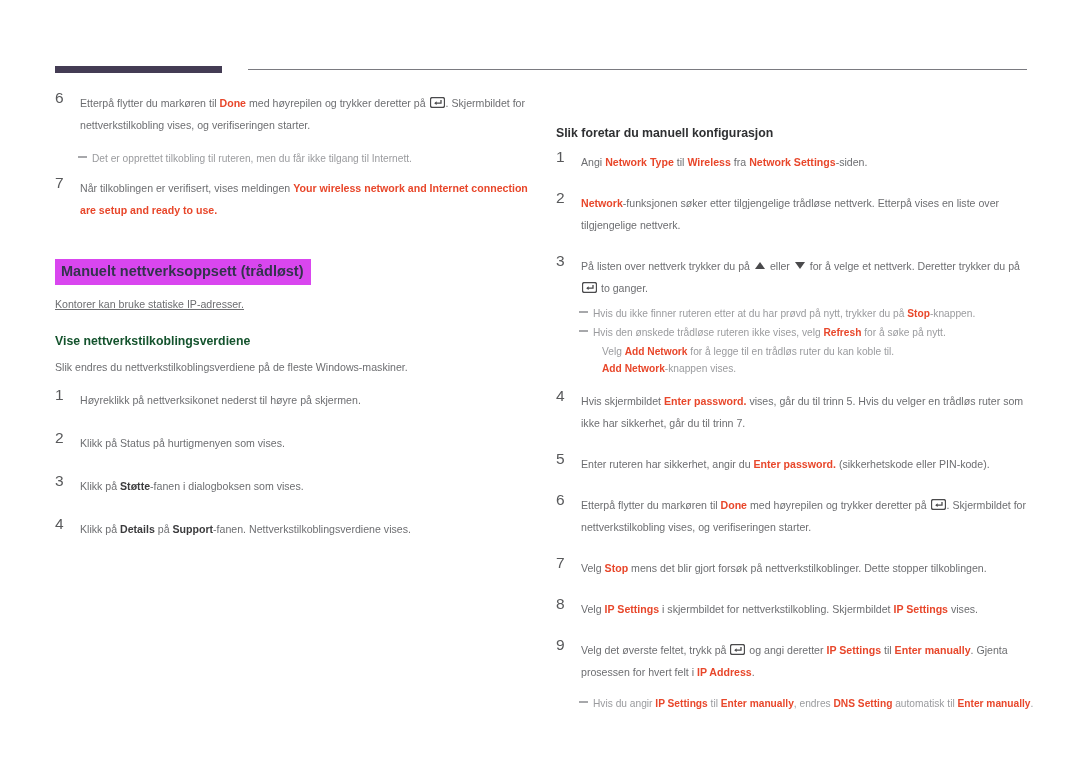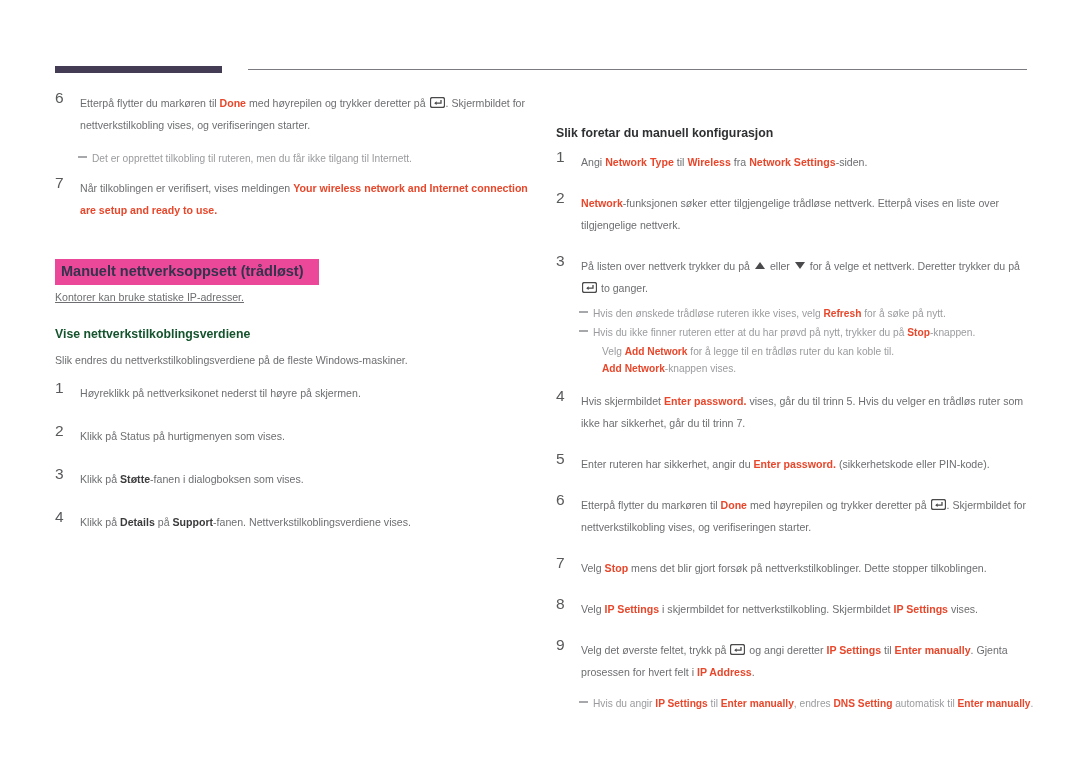--- a/index.html
+++ b/index.html
@@ -100,27 +100,27 @@
   }
   .note-cont.indent { padding-left: 46px; }
 
   
   .kw { color: #e8472b; font-weight: bold; }
   .bk { color: #3b3b3d; font-weight: bold; }
 
   
   .hl-heading {
     display: inline-block;
-    background: #ec4899;
+    background: #d946ef;
     color: #33334d;
     font-size: 14.5px;
     font-weight: bold;
-    padding: 3px 15px 4px 6px;
+    padding: 3px 7px 4px 6px;
     line-height: 19px;
-    margin: 0 0 2px 0;
+    margin: 0 0 9px 0;
   }
   .sub-heading {
     font-size: 12.3px;
     font-weight: bold;
     color: #14532d;
     margin: 0 0 7px 0;
     line-height: 18px;
   }
   .col-heading {
     font-size: 12.3px;
@@ -250,25 +250,25 @@
       <span class="step-num">3</span>
       <span class="step-body"><span>På listen over nettverk trykker du på </span><span class="tri tri-up"></span><span> eller </span><span class="tri tri-down"></span><span> for å velge et nettverk. Deretter trykker du på </span><svg class="enter-icon" viewBox="0 0 15 11">
             <rect x="0.5" y="0.5" width="14" height="10" rx="2" ry="2" fill="none" stroke="#4a4a4c" stroke-width="1.3"></rect>
             <path d="M11 3 L11 6.2 L5.4 6.2" fill="none" stroke="#4a4a4c" stroke-width="1.3"></path>
             <path d="M6.6 4.3 L4.2 6.2 L6.6 8.1 Z" fill="#4a4a4c"></path>
           </svg><span> to ganger.</span></span>
     </li>
   </ul>
 
   <div class="note tight">
+    <span>Hvis du ikke finner ruteren etter at du har prøvd på nytt, trykker du på </span><b class="kw">Stop</b><span>-knappen.</span>
+  </div>
+
+  <div class="note tight">
     <span>Hvis den ønskede trådløse ruteren ikke vises, velg </span><b class="kw">Refresh</b><span> for å søke på nytt.</span>
-  </div>
-
-  <div class="note tight">
-    <span>Hvis du ikke finner ruteren etter at du har prøvd på nytt, trykker du på </span><b class="kw">Stop</b><span>-knappen.</span>
   </div>
   <div class="note-cont indent">
     <span>Velg </span><b class="kw">Add Network</b><span> for å legge til en trådløs ruter du kan koble til.</span>
   </div>
   <div class="note-cont indent">
     <b class="kw">Add Network</b><span>-knappen vises.</span>
   </div>
 
   <ul class="steps" style="margin-top:13px">
 

